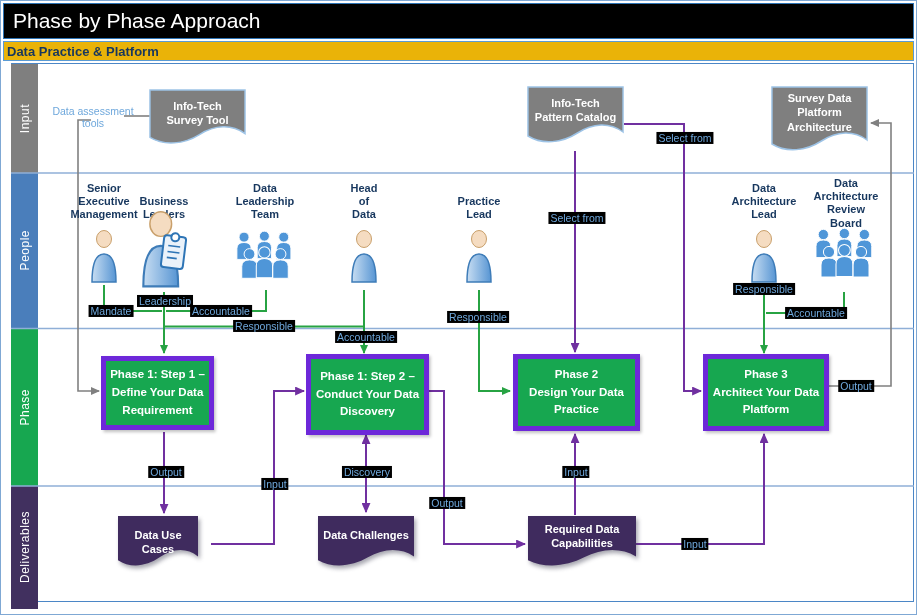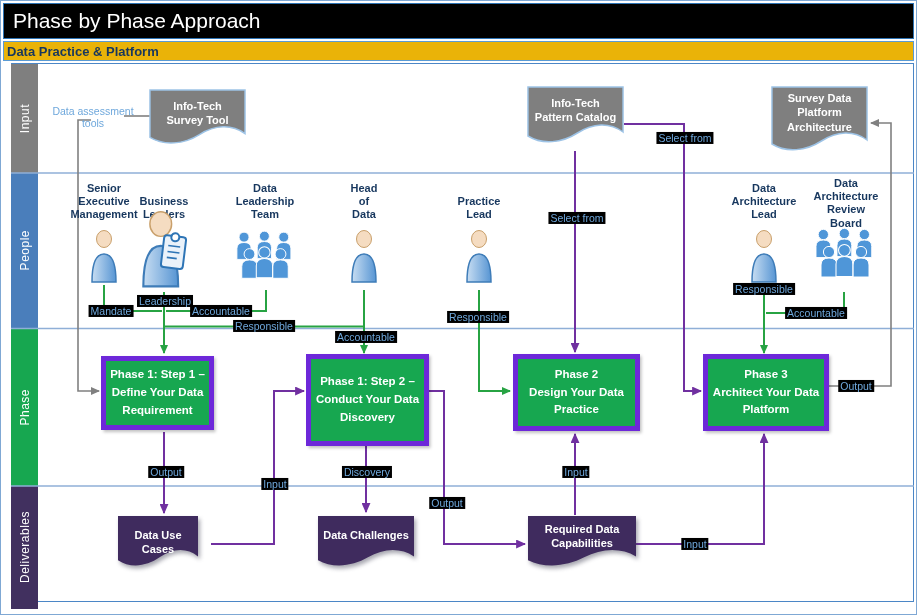--- a/index.html
+++ b/index.html
@@ -251,21 +251,21 @@
         </g>
       <g transform="translate(23,16) scale(1.05)">
           <use href="#figureSym"></use>
         </g>
     </svg>
   </div>
 
   <div class="phase-box" style="left:100px;top:355px;width:113px;height:74px;">Phase 1: Step 1 –
 Define Your Data
 Requirement</div>
-  <div class="phase-box" style="left:305px;top:353px;width:123px;height:92px;">Phase 1: Step 2 –
+  <div class="phase-box" style="left:305px;top:353px;width:123px;height:81px;">Phase 1: Step 2 –
 Conduct Your Data
 Discovery</div>
   <div class="phase-box" style="left:512px;top:353px;width:127px;height:77px;">Phase 2
 Design Your Data
 Practice</div>
   <div class="phase-box" style="left:702px;top:353px;width:126px;height:77px;">Phase 3
 Architect Your Data
 Platform</div>
 
   <div class="doc doc-purple" style="left:117px;top:515px;width:80px;height:57px;">

